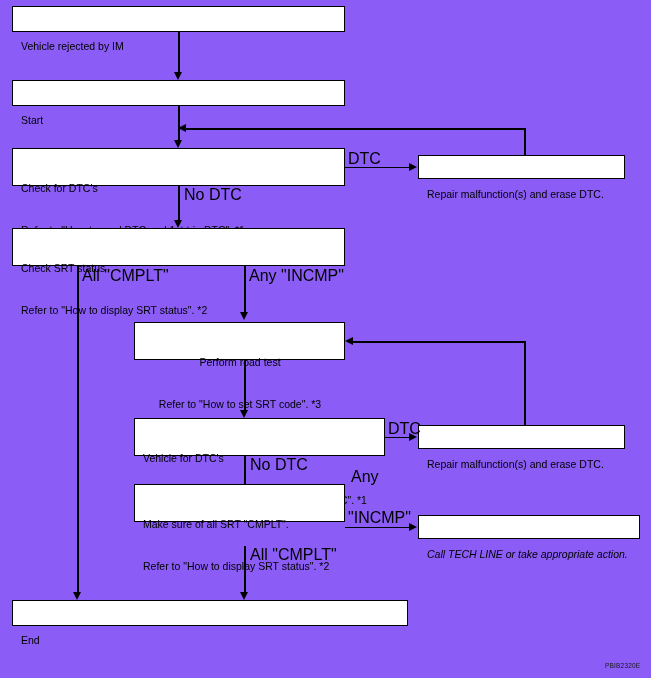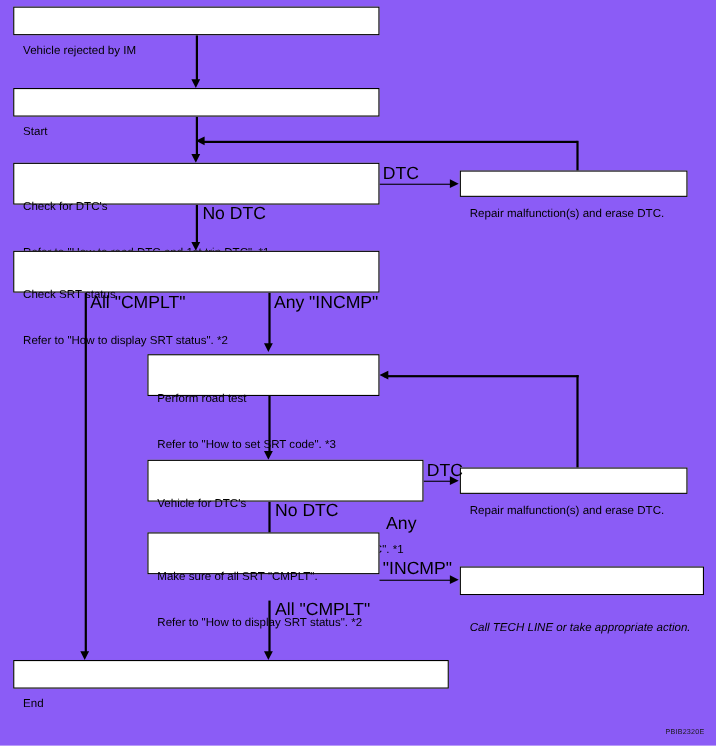--- a/index.html
+++ b/index.html
@@ -94,40 +94,40 @@
 
   <div class="node" style="left:418px; top:155px; width:207px; height:24px; padding-top:3px;">
     <span class="ln">Repair malfunction(s) and erase DTC.</span>
   </div>
 
   <div class="node" style="left:12px; top:228px; width:333px; height:38px;">
     <span class="ln">Check SRT status</span>
     <span class="ln">Refer to "How to display SRT status". *2</span>
   </div>
 
-  <div class="node" style="left:134px; top:322px; width:211px; height:38px;">
+  <div class="node" style="left:134px; top:322px; width:211px; height:38px;text-align:center;">
     <span class="ln">Perform road test</span>
     <span class="ln">Refer to "How to set SRT code". *3</span>
   </div>
 
   <div class="node" style="left:134px; top:418px; width:251px; height:38px;">
     <span class="ln">Vehicle for DTC's</span>
     <span class="ln">Refer to "How to read DTC and 1st trip DTC". *1</span>
   </div>
 
   <div class="node" style="left:418px; top:425px; width:207px; height:24px; padding-top:3px;">
     <span class="ln">Repair malfunction(s) and erase DTC.</span>
   </div>
 
   <div class="node" style="left:134px; top:484px; width:211px; height:38px;">
     <span class="ln">Make sure of all SRT "CMPLT".</span>
     <span class="ln">Refer to "How to display SRT status". *2</span>
   </div>
 
-  <div class="node" style="left:418px; top:515px; width:222px; height:24px; padding-top:20px;font-style:italic;">
+  <div class="node" style="left:418px; top:515px; width:222px; height:24px; padding-top:3px;font-style:italic;">
     <span class="ln">Call TECH LINE or take appropriate action.</span>
   </div>
 
   <div class="node" style="left:12px; top:600px; width:396px; height:26px;">
     <span class="ln">End</span>
   </div>
 
   <div class="edge v" style="left:178px; top:32px; height:42px;"></div>
   <div class="arrow down" style="left:174.3px; top:72px;"></div>
 

